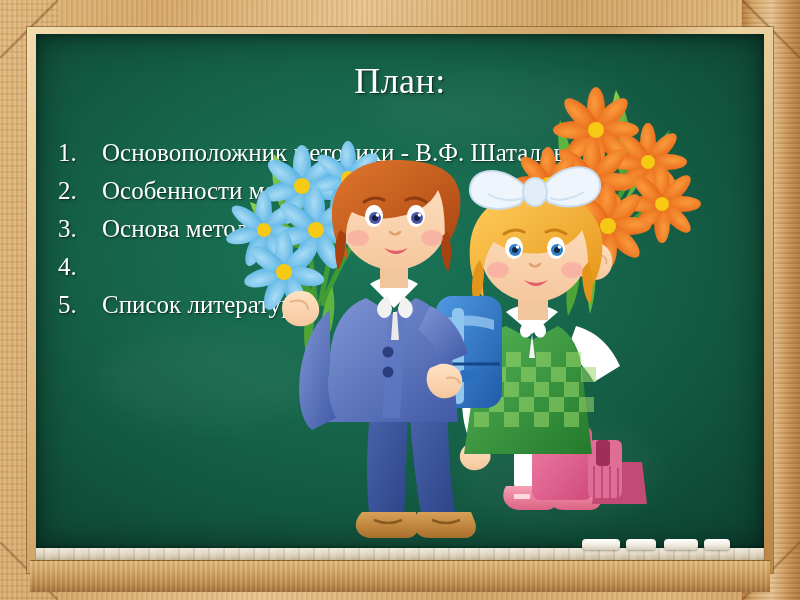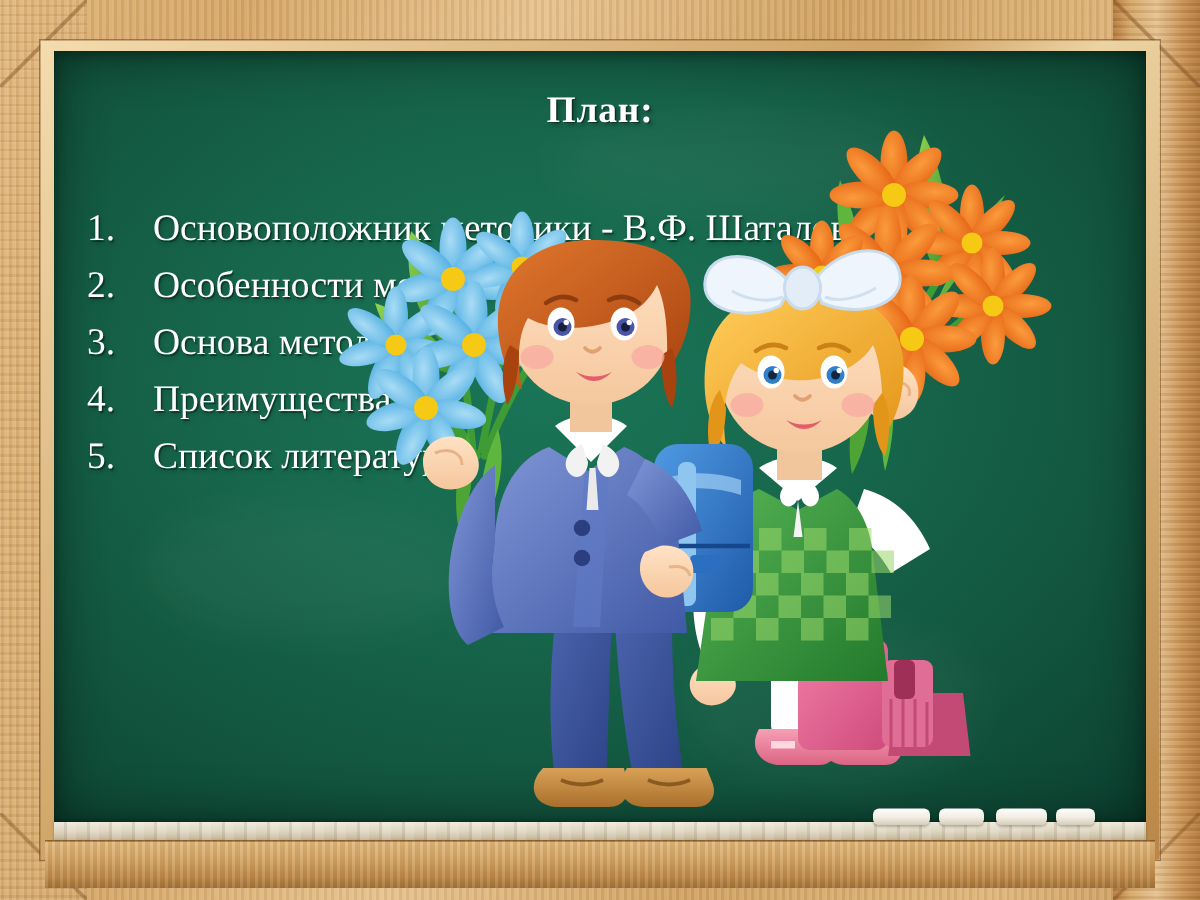--- a/index.html
+++ b/index.html
@@ -96,21 +96,21 @@
     position:absolute; bottom:50px; height:11px; border-radius:4px;
     background:linear-gradient(180deg,#ffffff,#f0ece1 55%,#d5cdb9);
     box-shadow:0 1px 2px rgba(0,0,0,.3);
   }
 
   
   .title{
     position:absolute; left:0; right:0; top:26px;
     text-align:center;
     color:#ffffff;
-    font-size:25px; font-weight:bold;
+    font-size:36px; font-weight:normal;
     letter-spacing:.5px;
     text-shadow: 1px 1px 0 rgba(0,0,0,.35), 2px 2px 3px rgba(0,0,0,.30);
   }
   .plan-list{
     position:absolute; left:22px; top:100px; right:40px;
     list-style:none;
   }
   .plan-item{
     display:flex; align-items:baseline;
     color:#ffffff;
@@ -154,21 +154,20 @@
       <li class="plan-item">
         <span class="plan-num">2.</span>
         <span class="plan-txt">Особенности методики</span>
       </li>
       <li class="plan-item">
         <span class="plan-num">3.</span>
         <span class="plan-txt">Основа методики</span>
       </li>
       <li class="plan-item">
         <span class="plan-num">4.</span>
-        <span class="plan-txt">Преимущества</span>
       </li>
       <li class="plan-item">
         <span class="plan-num">5.</span>
         <span class="plan-txt">Список литературы</span>
       </li>
     </ul>
 
     <svg class="art" viewBox="0 0 728 514" preserveAspectRatio="none">
 
       <defs>

